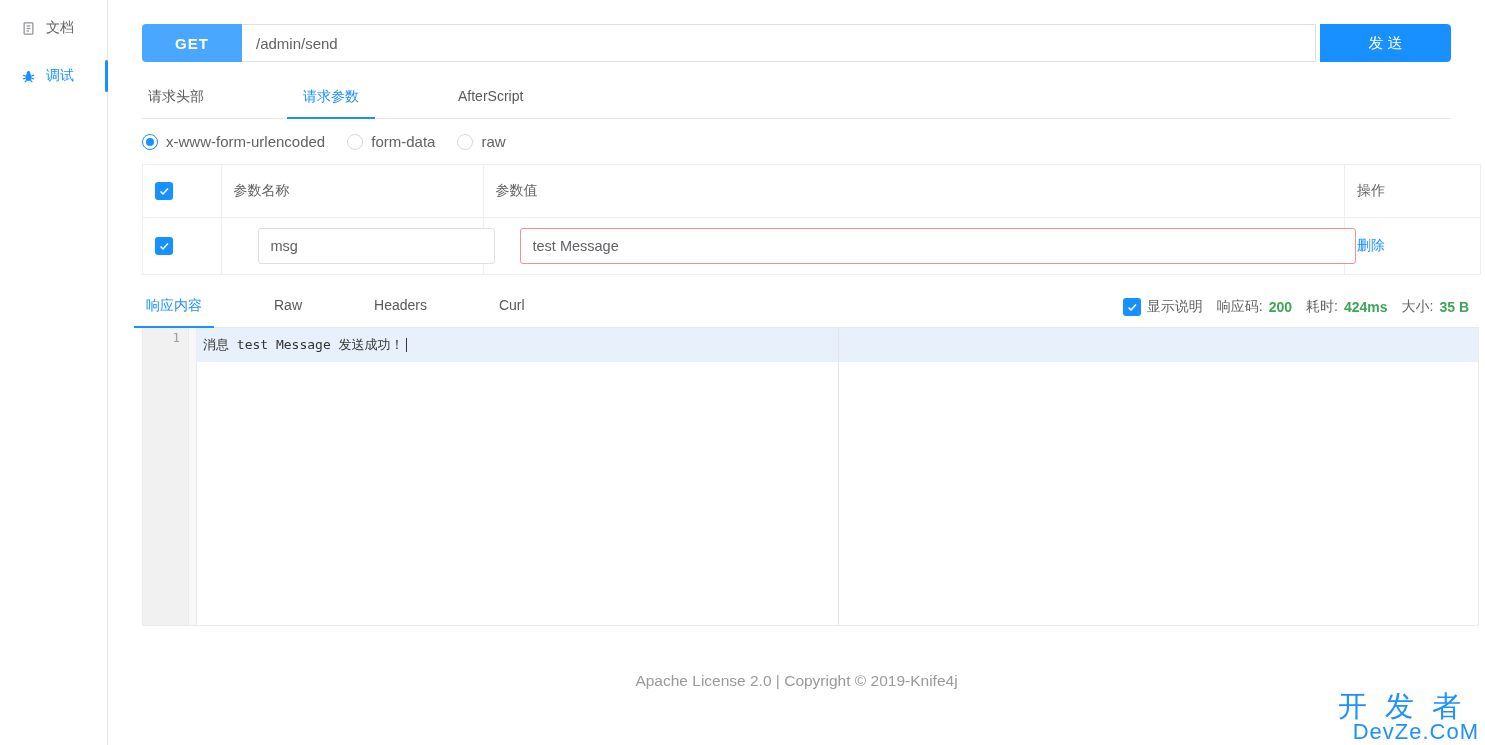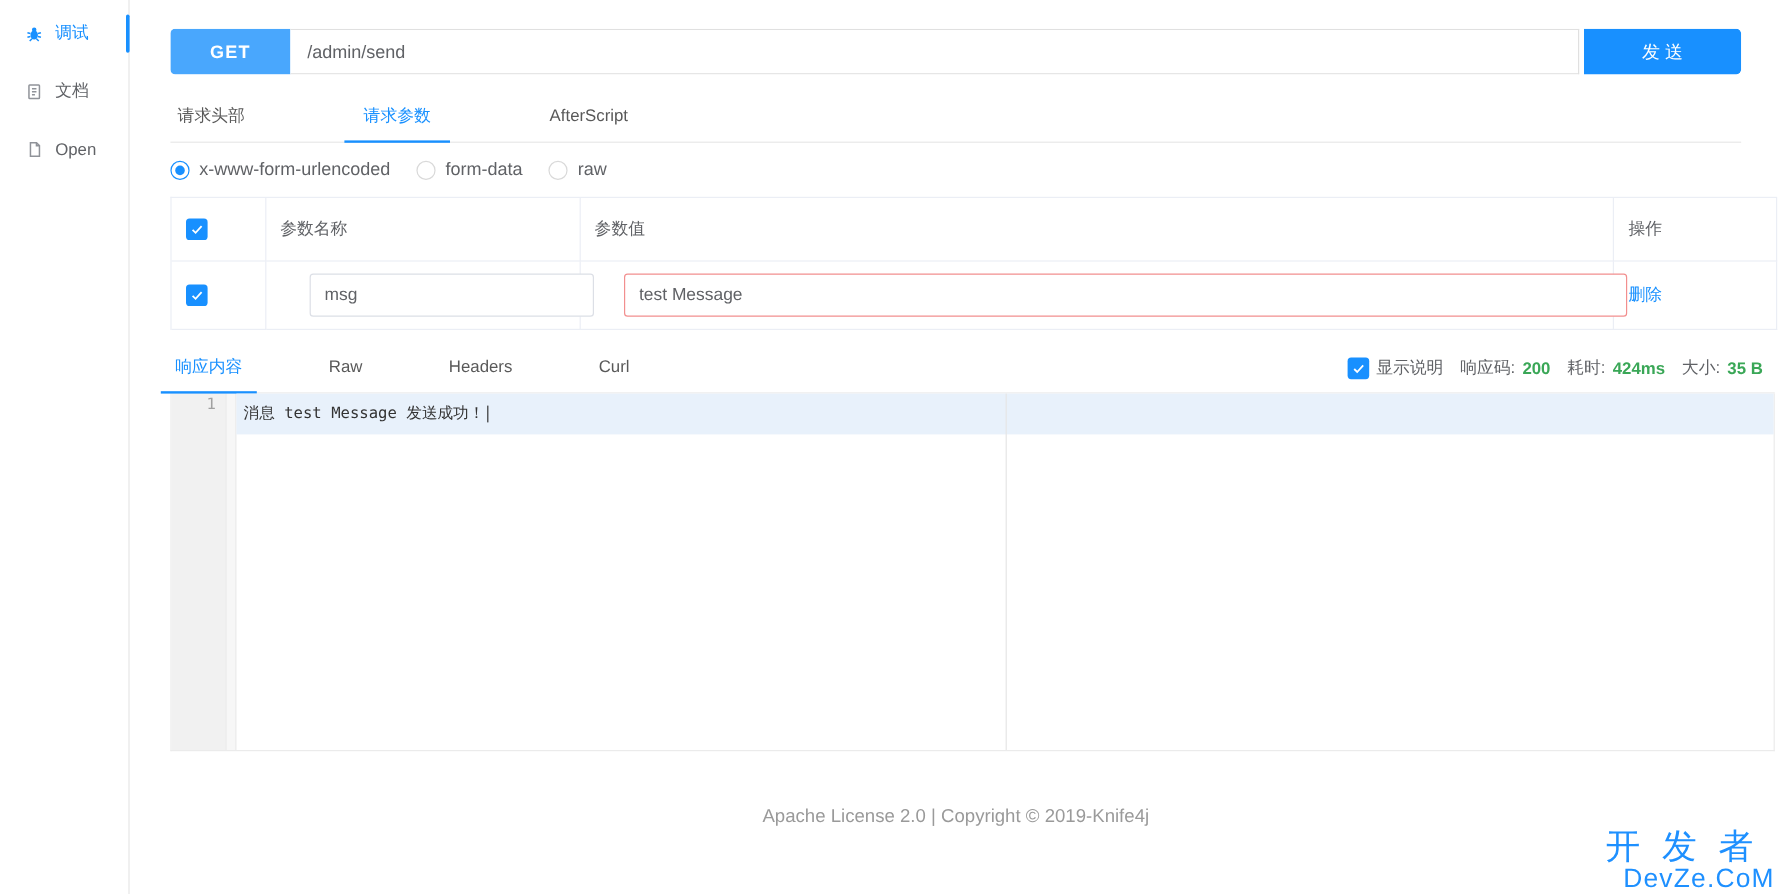--- a/index.html
+++ b/index.html
@@ -72,54 +72,45 @@
   .footer { text-align: center; color: #9a9a9a; font-size: 15.5px; margin-top: 46px; }
 
   .watermark { position: fixed; right: 6px; bottom: 2px; text-align: right; font-family: "Segoe UI", Arial, sans-serif; pointer-events: none; }
   .wm-top { color:#1e90ff; font-size: 29px; letter-spacing: 18px; font-weight: 400; line-height: 1; }
   .wm-bot { color:#1e90ff; font-size: 22px; letter-spacing: 1px; line-height: 1; font-weight:400;}
 </style>
 </head>
 <body>
 
 <div class="sidebar">
+  <div class="sidebar-item">
+    <span class="icon">
+      <svg width="15" height="15" viewBox="0 0 24 24" fill="none" stroke="#909399" stroke-width="2">
+          <rect x="5" y="3" width="14" height="18" rx="1"></rect>
+          <line x1="9" y1="8" x2="15" y2="8"></line>
+          <line x1="9" y1="12" x2="15" y2="12"></line>
+          <line x1="9" y1="16" x2="13" y2="16"></line>
+        </svg>
+    </span>
+    <span>文档</span>
+  </div>
   <div class="sidebar-item active">
     <span class="icon">
       <svg width="15" height="15" viewBox="0 0 24 24" fill="#1890ff">
           <ellipse cx="12" cy="13" rx="5" ry="6"></ellipse>
           <circle cx="12" cy="6" r="3"></circle>
           <line x1="3" y1="10" x2="7" y2="11" stroke="#1890ff" stroke-width="2"></line>
           <line x1="21" y1="10" x2="17" y2="11" stroke="#1890ff" stroke-width="2"></line>
           <line x1="3" y1="16" x2="7" y2="15" stroke="#1890ff" stroke-width="2"></line>
           <line x1="21" y1="16" x2="17" y2="15" stroke="#1890ff" stroke-width="2"></line>
           <line x1="6" y1="21" x2="9" y2="18" stroke="#1890ff" stroke-width="2"></line>
           <line x1="18" y1="21" x2="15" y2="18" stroke="#1890ff" stroke-width="2"></line>
         </svg>
     </span>
     <span>调试</span>
-  </div>
-  <div class="sidebar-item">
-    <span class="icon">
-      <svg width="15" height="15" viewBox="0 0 24 24" fill="none" stroke="#909399" stroke-width="2">
-          <rect x="5" y="3" width="14" height="18" rx="1"></rect>
-          <line x1="9" y1="8" x2="15" y2="8"></line>
-          <line x1="9" y1="12" x2="15" y2="12"></line>
-          <line x1="9" y1="16" x2="13" y2="16"></line>
-        </svg>
-    </span>
-    <span>文档</span>
-  </div>
-  <div class="sidebar-item">
-    <span class="icon">
-      <svg width="15" height="15" viewBox="0 0 24 24" fill="none" stroke="#909399" stroke-width="2">
-          <path d="M7 3h8l4 4v14H7z"></path>
-          <path d="M15 3v4h4"></path>
-        </svg>
-    </span>
-    <span>Open</span>
   </div>
 </div>
 
 <div class="main">
 
   <div class="request-bar">
     <div class="method-btn">GET</div>
     <div class="url-input-wrap">
       <input class="url-input" value="/admin/send" style="">
     </div>

